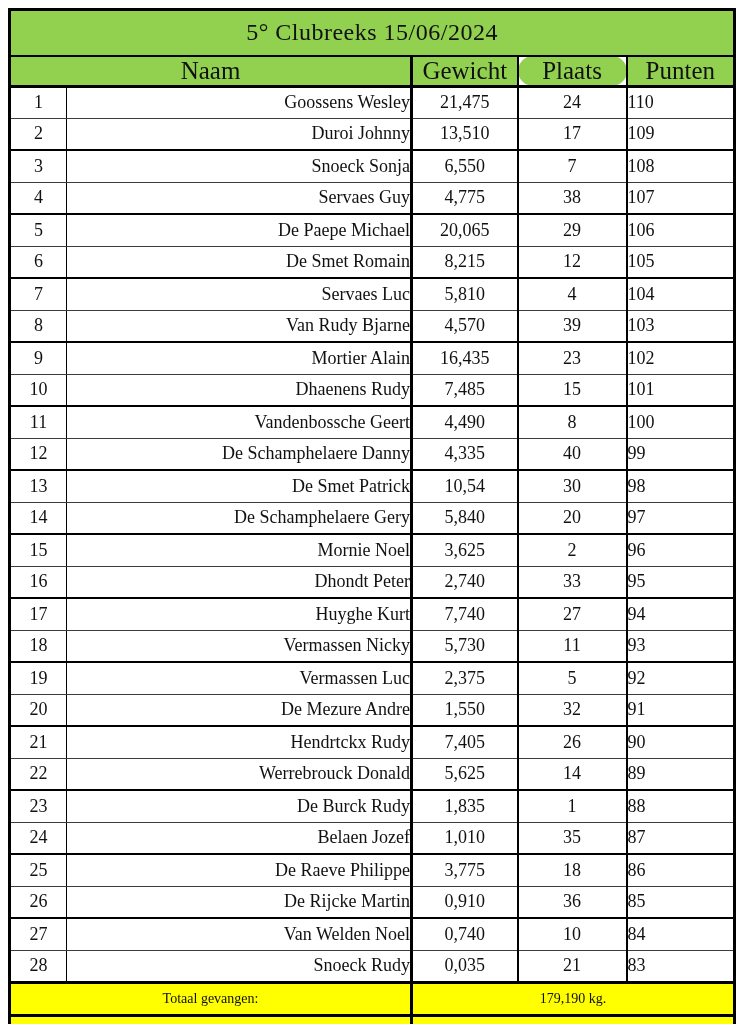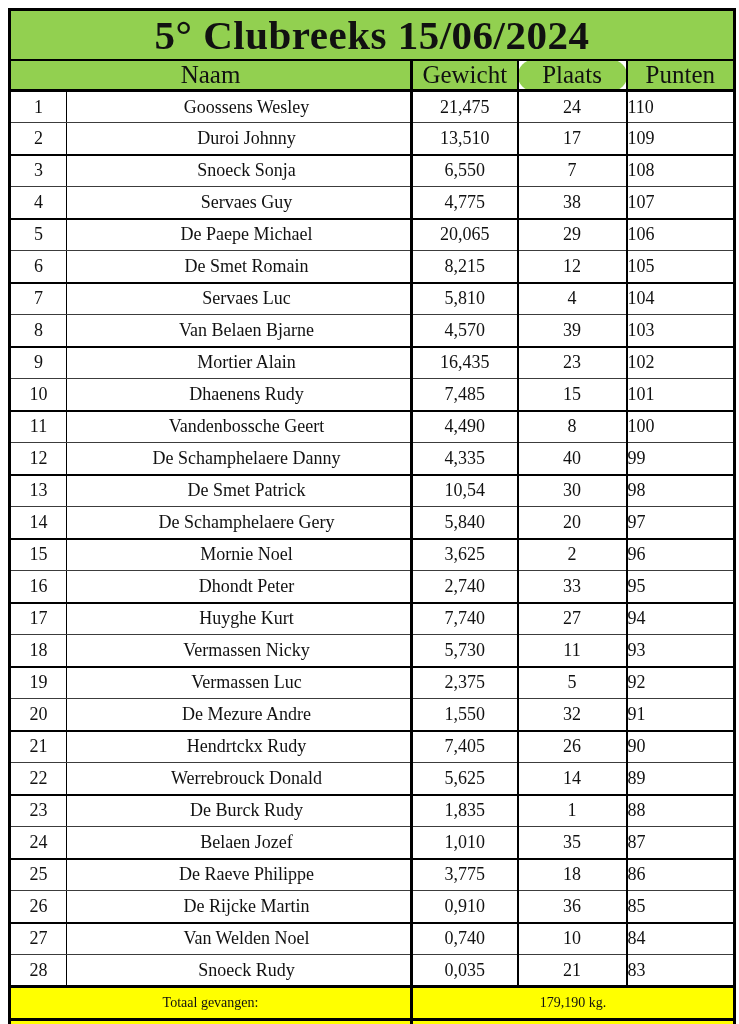--- a/index.html
+++ b/index.html
@@ -29,22 +29,22 @@
     border-collapse: collapse;
     table-layout: fixed;
     border: 3px solid var(--border);
     border-bottom: 0;
     color: #111;
   }
   
   tr.title-row th {
     background: var(--green);
     height: 46px;
-    font-size: 41px;
-    font-weight: bold;
+    font-size: 24px;
+    font-weight: normal;
     letter-spacing: 0.5px;
     text-align: center;
     border-bottom: 2px solid var(--border);
     padding: 0;
   }
   
   tr.header-row th {
     background: var(--green);
     height: 30px;
     font-size: 25px;
@@ -61,21 +61,21 @@
   tbody td {
     font-size: 18px;
     padding: 0;
     border-bottom: 1px solid var(--thin-line);
     background: #ffffff;
     white-space: nowrap;
     overflow: hidden;
   }
   tbody tr:nth-child(even) td { border-bottom: 2px solid var(--border); }
   td.col-nr     { text-align: center; border-right: 1px solid var(--border); }
-  td.col-naam   { text-align: center; padding-left: 16px; border-right: 3px solid var(--border); }
+  td.col-naam   { text-align: right; padding-left: 16px; border-right: 3px solid var(--border); }
   td.col-gewicht{ text-align: center; border-right: 2px solid var(--border); }
   td.col-plaats { text-align: center; border-right: 2px solid var(--border); }
   td.col-punten { text-align: left; }
   
   tr.footer-row td {
     background: var(--yellow);
     height: 33px;
     font-size: 14px;
     text-align: center;
     border-top: 3px solid var(--border);
@@ -160,21 +160,21 @@
         </tr>
         <tr>
           <td class="col-nr">7</td>
           <td class="col-naam">Servaes Luc</td>
           <td class="col-gewicht">5,810</td>
           <td class="col-plaats">4</td>
           <td class="col-punten">104</td>
         </tr>
         <tr>
           <td class="col-nr">8</td>
-          <td class="col-naam">Van Belaen Bjarne</td>
+          <td class="col-naam">Van Rudy Bjarne</td>
           <td class="col-gewicht">4,570</td>
           <td class="col-plaats">39</td>
           <td class="col-punten">103</td>
         </tr>
         <tr>
           <td class="col-nr">9</td>
           <td class="col-naam">Mortier Alain</td>
           <td class="col-gewicht">16,435</td>
           <td class="col-plaats">23</td>
           <td class="col-punten">102</td>

